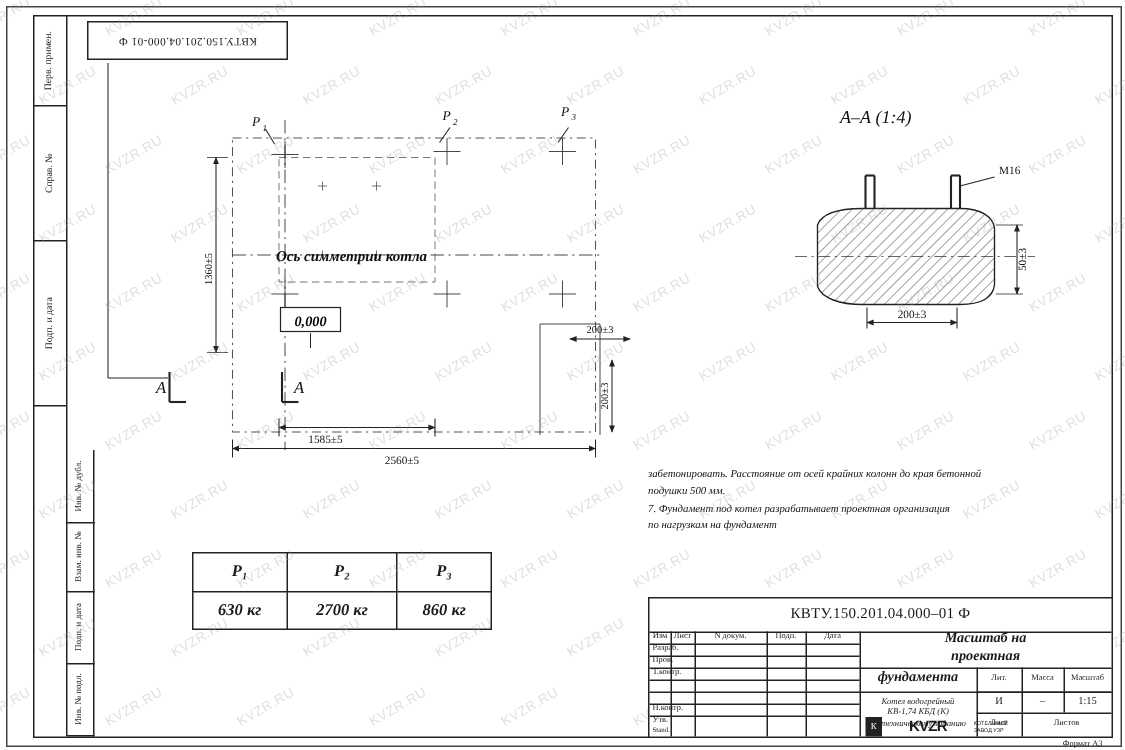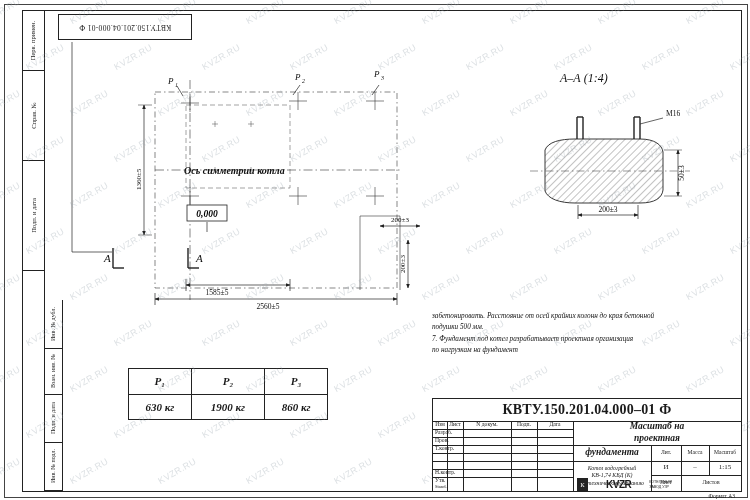--- a/index.html
+++ b/index.html
@@ -75,21 +75,21 @@
     border:1px solid #222;text-align:center;vertical-align:middle;
     font-size:11px;font-weight:bold;font-style:italic;
   }
   .loadtable td.h{font-size:11px;}
 
   
   .tb{position:absolute;left:432px;top:398px;width:308px;height:92px;border:1px solid #222;background:#fff;z-index:6;font-size:5.6px;}
   .tb .ln{position:absolute;background:#222;}
   .tb .cellTxt{position:absolute;display:flex;align-items:center;justify-content:center;text-align:center;line-height:1.05;}
   .tb .left{justify-content:flex-start;padding-left:2px;}
-  .code{font-size:14px;font-weight:bold;letter-spacing:.2px;}
+  .code{font-size:10px;font-weight:normal;letter-spacing:.2px;}
   .ttl{font-size:9.5px;font-weight:bold;font-style:italic;line-height:1.25;}
   .sub{font-size:5.8px;font-style:italic;line-height:1.25;}
 
   
   .logo{position:absolute;display:flex;align-items:center;gap:18px;}
   .logo .mark{width:11px;height:13px;background:#222;color:#fff;font-size:6px;display:flex;align-items:center;justify-content:center;}
   .logo .kv{font-family:"Liberation Sans",sans-serif;font-weight:bold;font-size:10px;letter-spacing:-.5px;}
   .logo .words{font-family:"Liberation Sans",sans-serif;font-size:3.6px;line-height:1.25;}
 
   .fmt{position:absolute;right:6px;bottom:-8px;font-size:5.6px;}
@@ -395,21 +395,21 @@
   <div class="loadtable">
     <table>
       <tbody>
           <tr>
         <td class="h">P₁</td>
         <td class="h">P₂</td>
         <td class="h">P₃</td>
       </tr>
       <tr>
         <td>630 кг</td>
-        <td>1900 кг</td>
+        <td>2700 кг</td>
         <td>860 кг</td>
       </tr>
     </tbody>
       </table>
   </div>
 
   <div class="tb">
 
     <div class="ln" style="left:0;top:22px;width:308px;height:1px;"></div>
     <div class="ln" style="left:0;top:30px;width:140px;height:1px;"></div>

